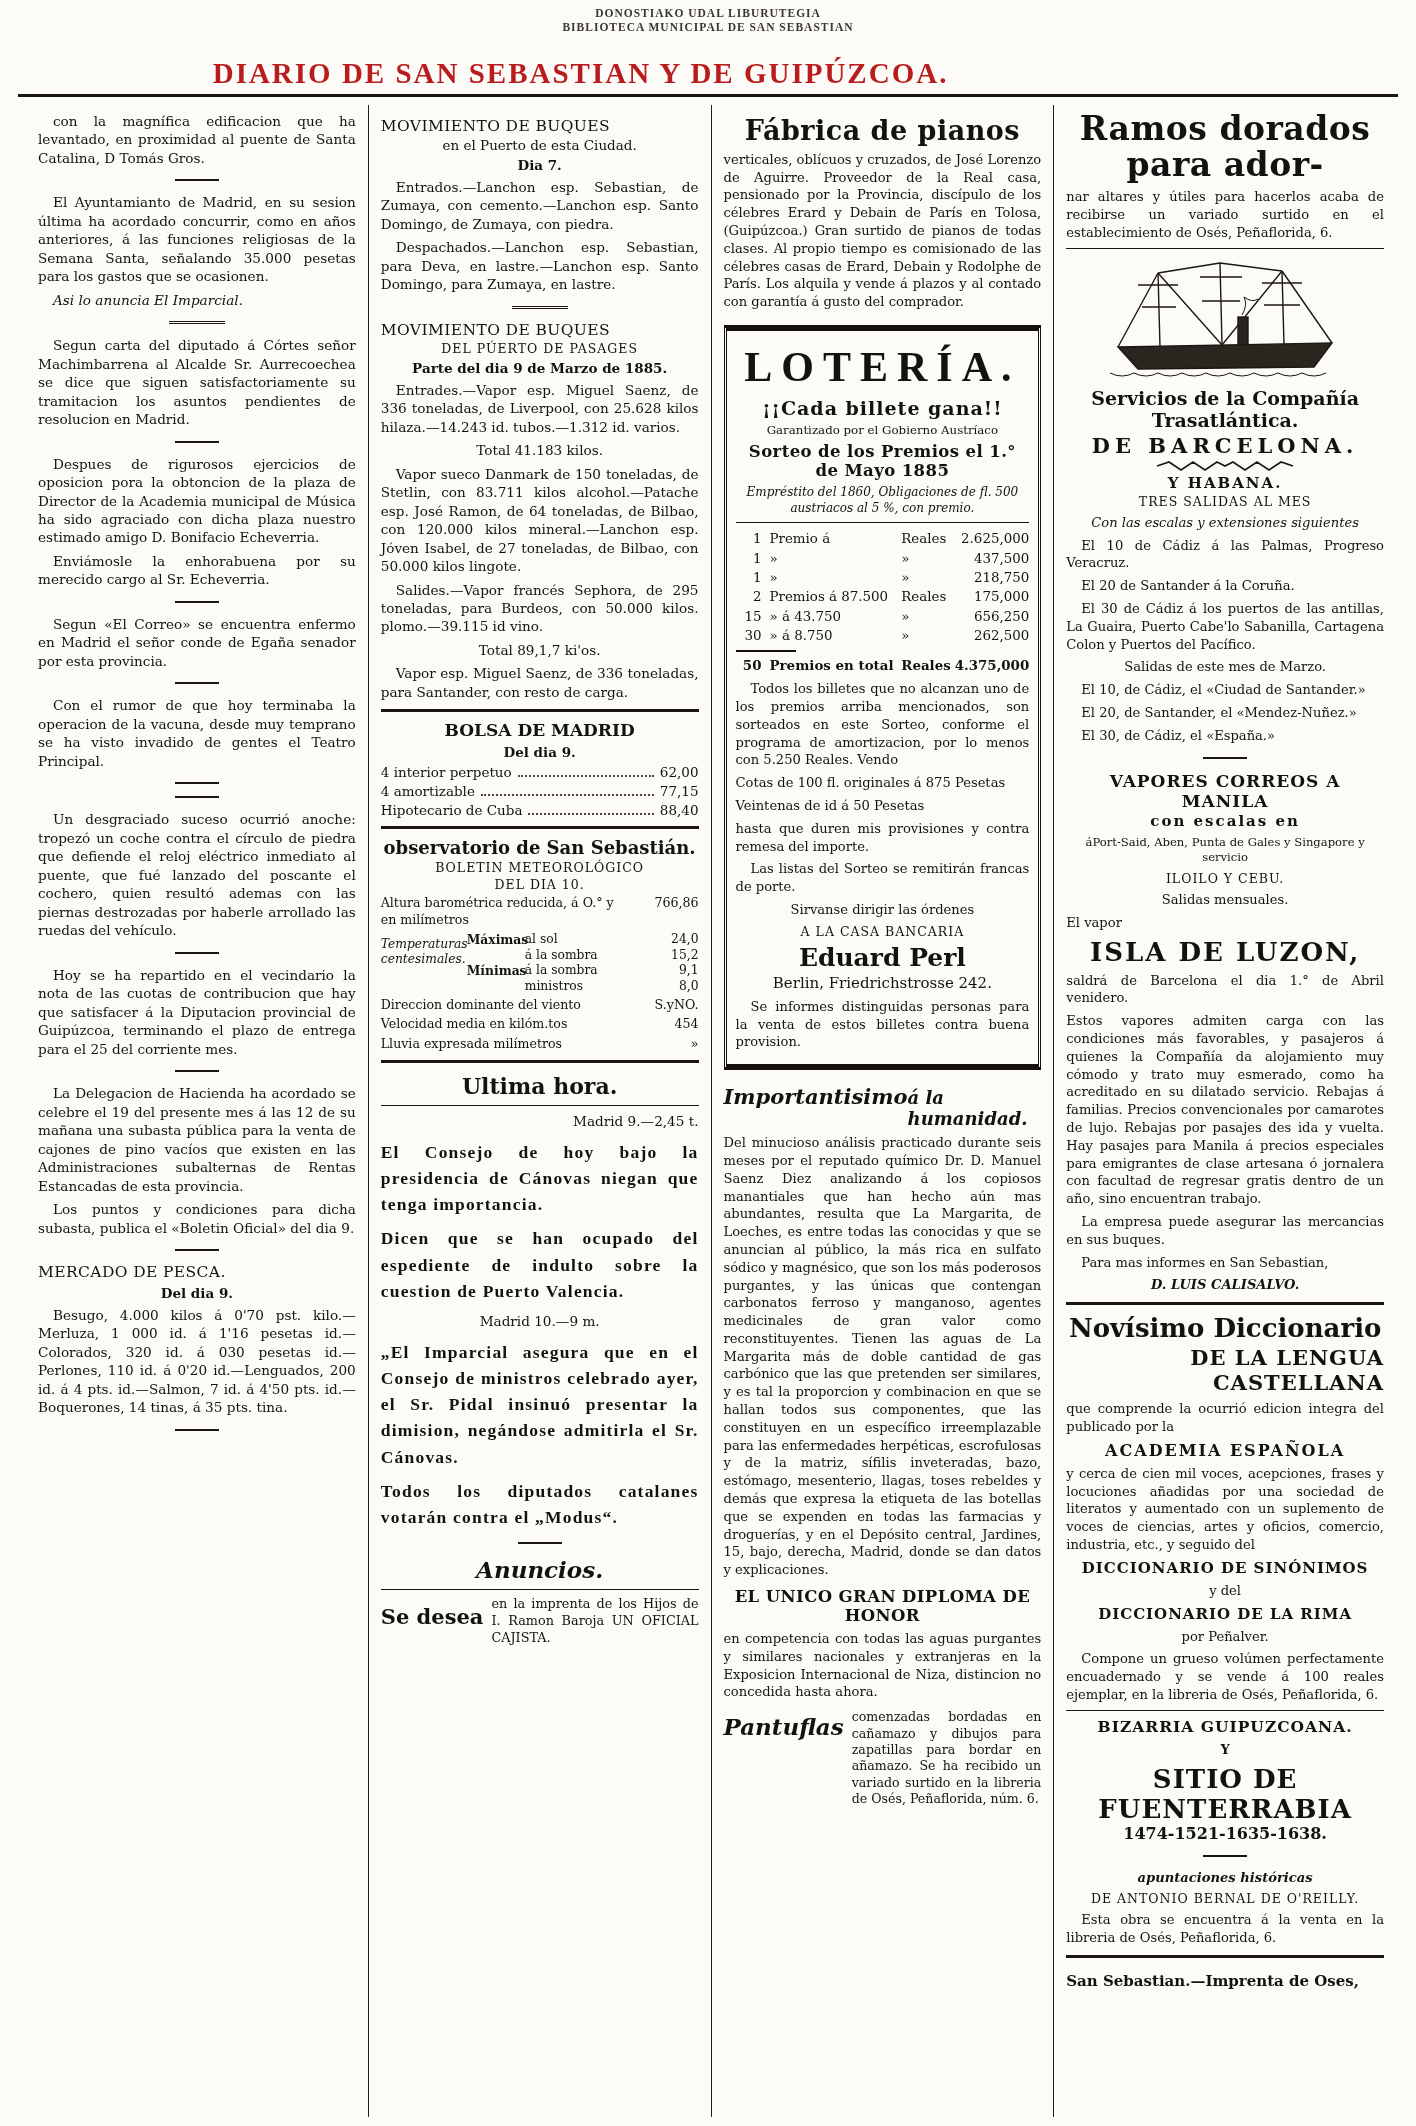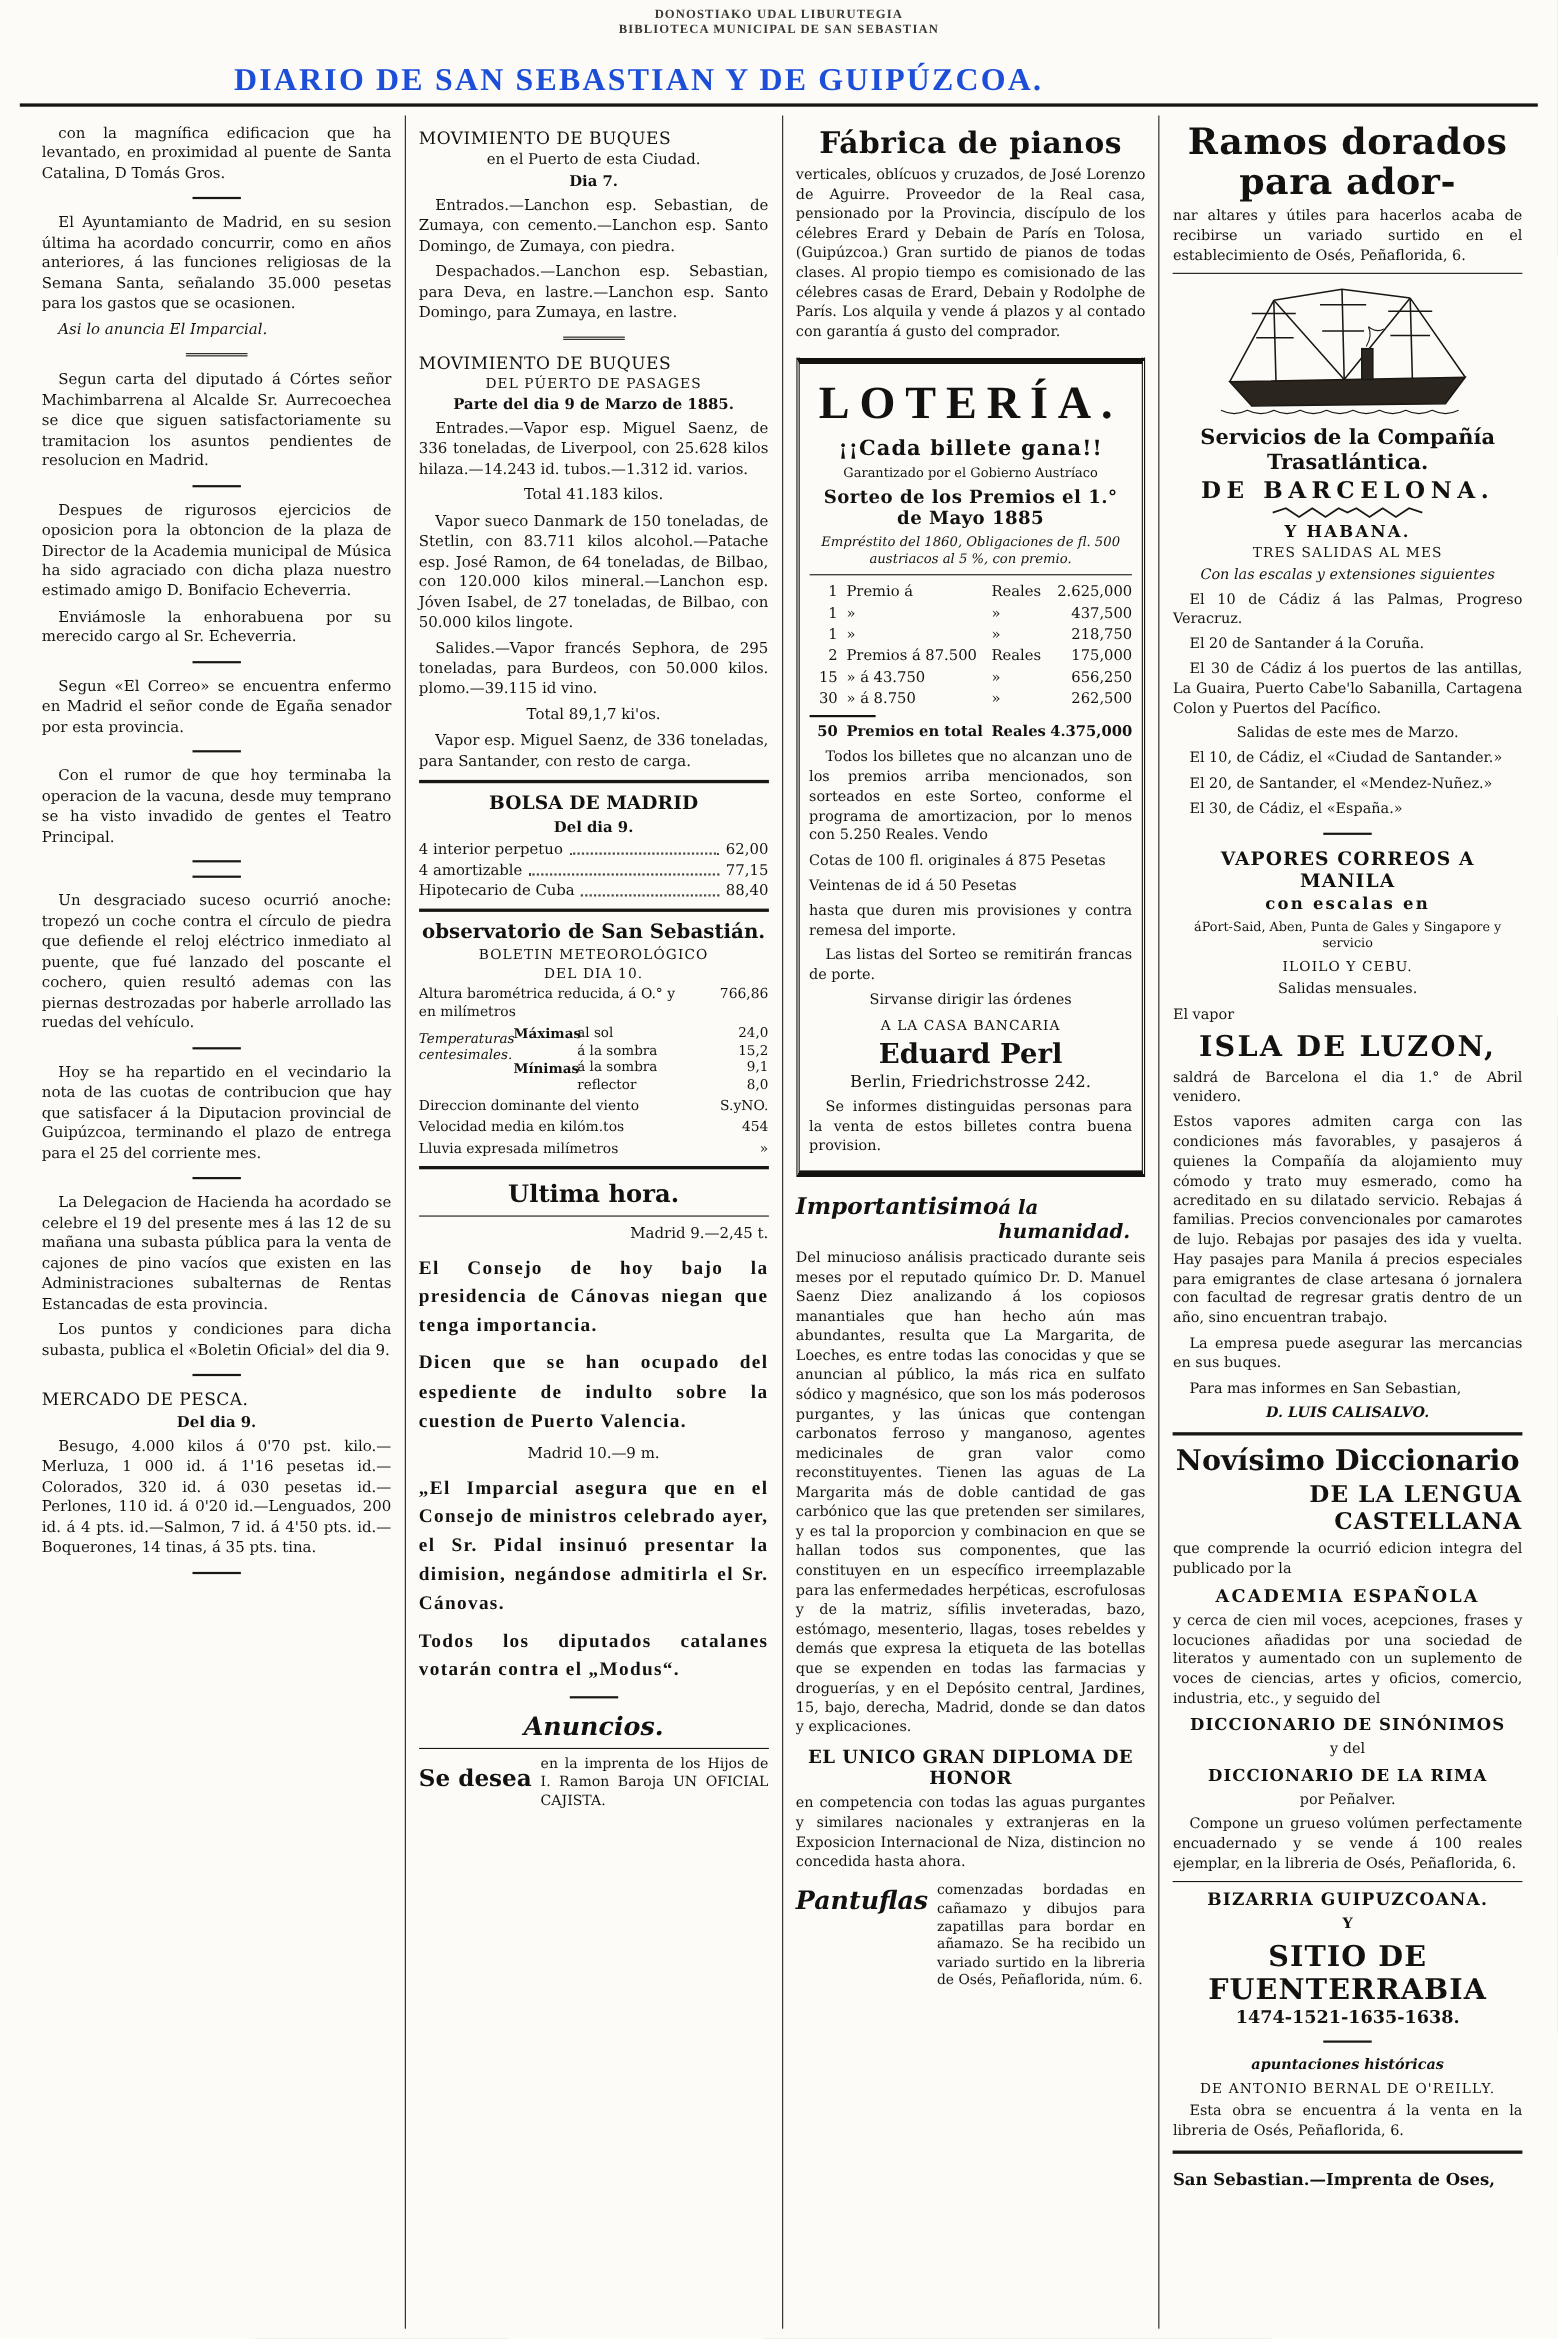--- a/index.html
+++ b/index.html
@@ -2,21 +2,21 @@
 <html><head>
 <meta charset="utf-8">
 <style>
   html,body{margin:0;padding:0;background:#e8e6e0;}
   .page{position:relative;width:1416px;height:2126px;margin:0 auto;background:#fcfbf8;
         color:#141210;font-family:"DejaVu Serif","Liberation Serif",serif;overflow:hidden;}
   .stamp{padding-top:6px;text-align:center;font-family:"Liberation Serif",serif;
          font-size:11.5px;font-weight:bold;letter-spacing:1px;color:#3a3733;line-height:1.25;}
   .masthead-wrap{width:82%;text-align:center;margin-top:22px;}
   .masthead{display:inline-block;font-family:"Liberation Serif",serif;font-weight:bold;
-            font-size:29px;letter-spacing:2px;color:#1d4ed8;}
+            font-size:29px;letter-spacing:2px;color:#b91c1c;}
   .head-rule{border-top:3px solid #181512;margin:4px 18px 0 18px;}
   .cols{display:flex;align-items:stretch;height:2020px;padding:8px 20px 0 26px;box-sizing:border-box;}
   .col{flex:1 1 0;min-width:0;padding:2px 12px;overflow:hidden;}
   .col + .col{border-left:1.5px solid #23201c;}
   .p{font-size:13.6px;line-height:1.36;text-align:justify;text-indent:15px;margin:5px 0;}
   .np{text-indent:0;}
   .c3 .p,.c4 .p{font-size:13.1px;}
   .it{font-style:italic;}
   .bd{font-weight:bold;}
   .ctr{text-align:center;text-indent:0;}
@@ -192,21 +192,21 @@
             <span class="otl">á la sombra</span>
             <span class="otv">15,2</span>
           </div>
           <div class="otr">
             <span class="otk">Mínimas</span>
             <span class="otl">á la sombra</span>
             <span class="otv">9,1</span>
           </div>
           <div class="otr">
             <span class="otk"></span>
-            <span class="otl">reflector</span>
+            <span class="otl">ministros</span>
             <span class="otv">8,0</span>
           </div>
         </div>
       </div>
       <div class="obs-row">
         <span class="lab">Direccion dominante del viento</span>
         <span>S.yNO.</span>
       </div>
       <div class="obs-row">
         <span class="lab">Velocidad media en kilóm.tos</span>

